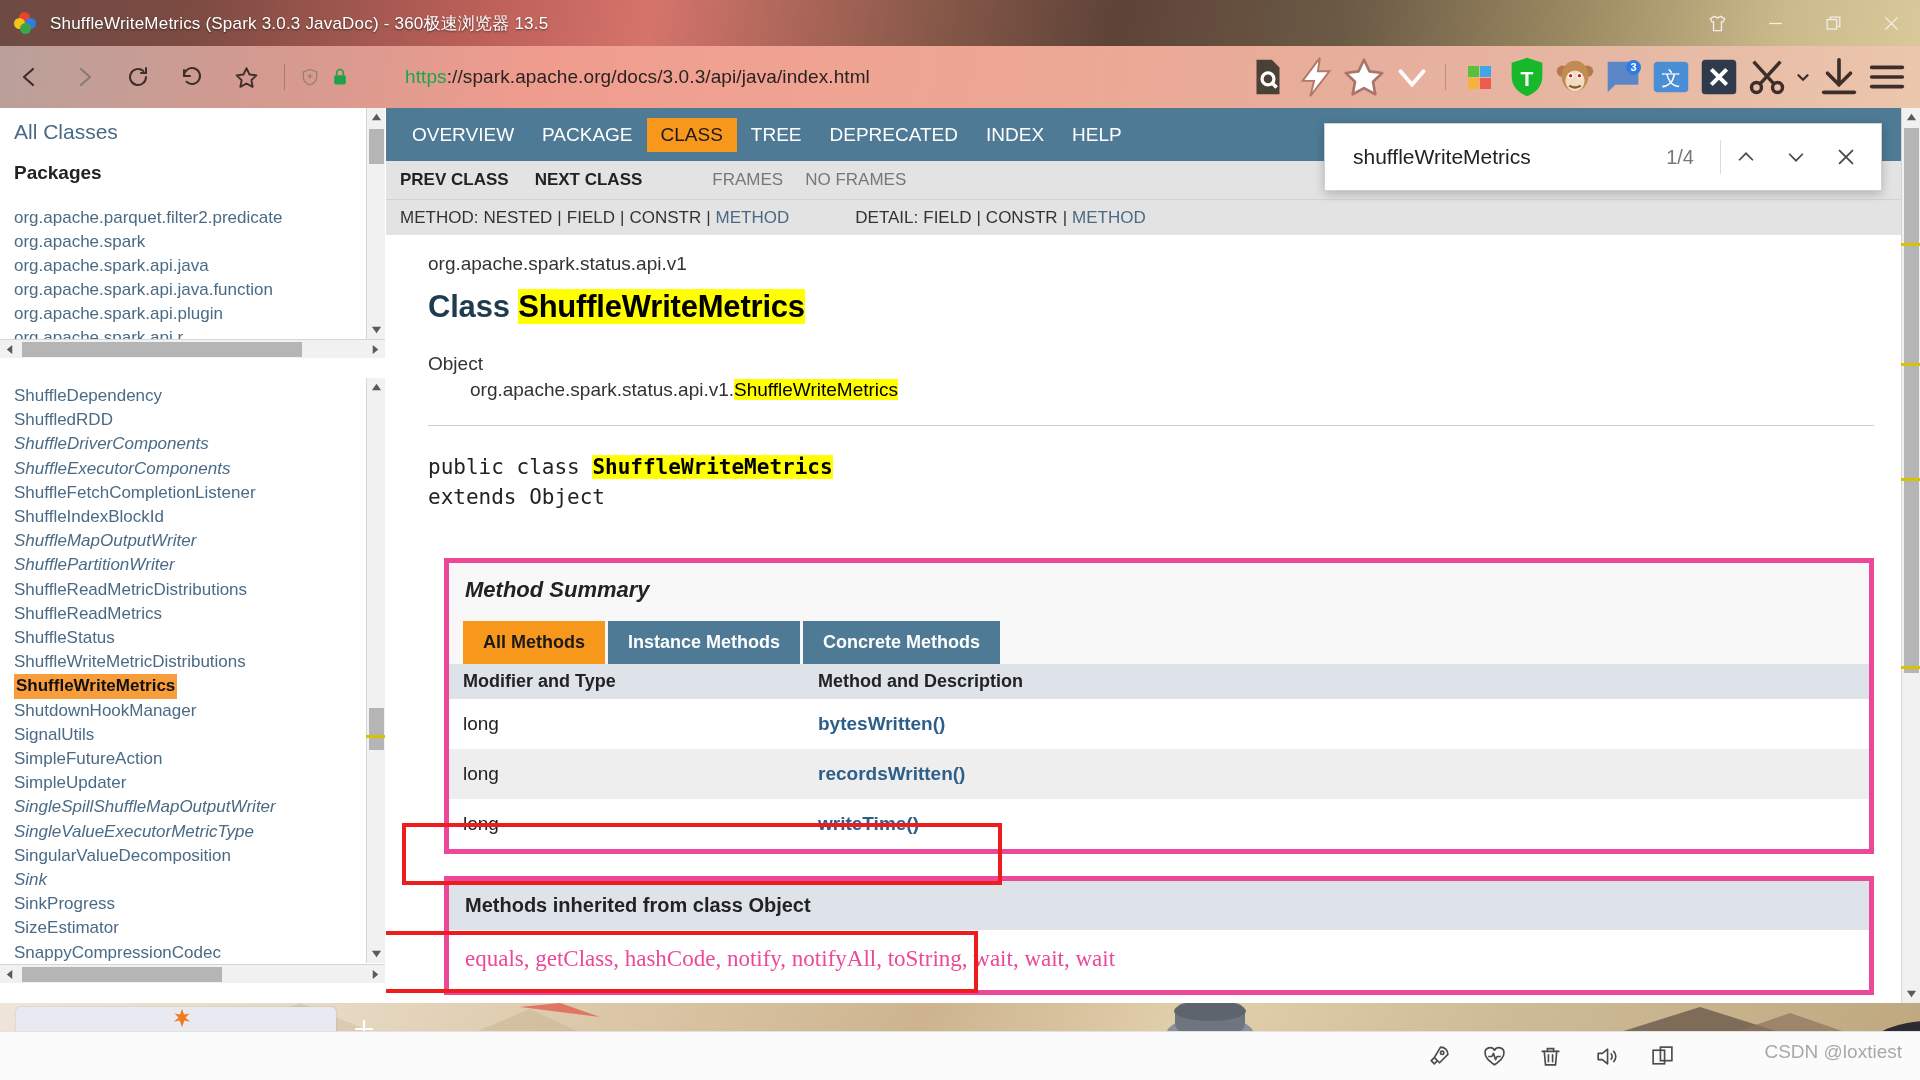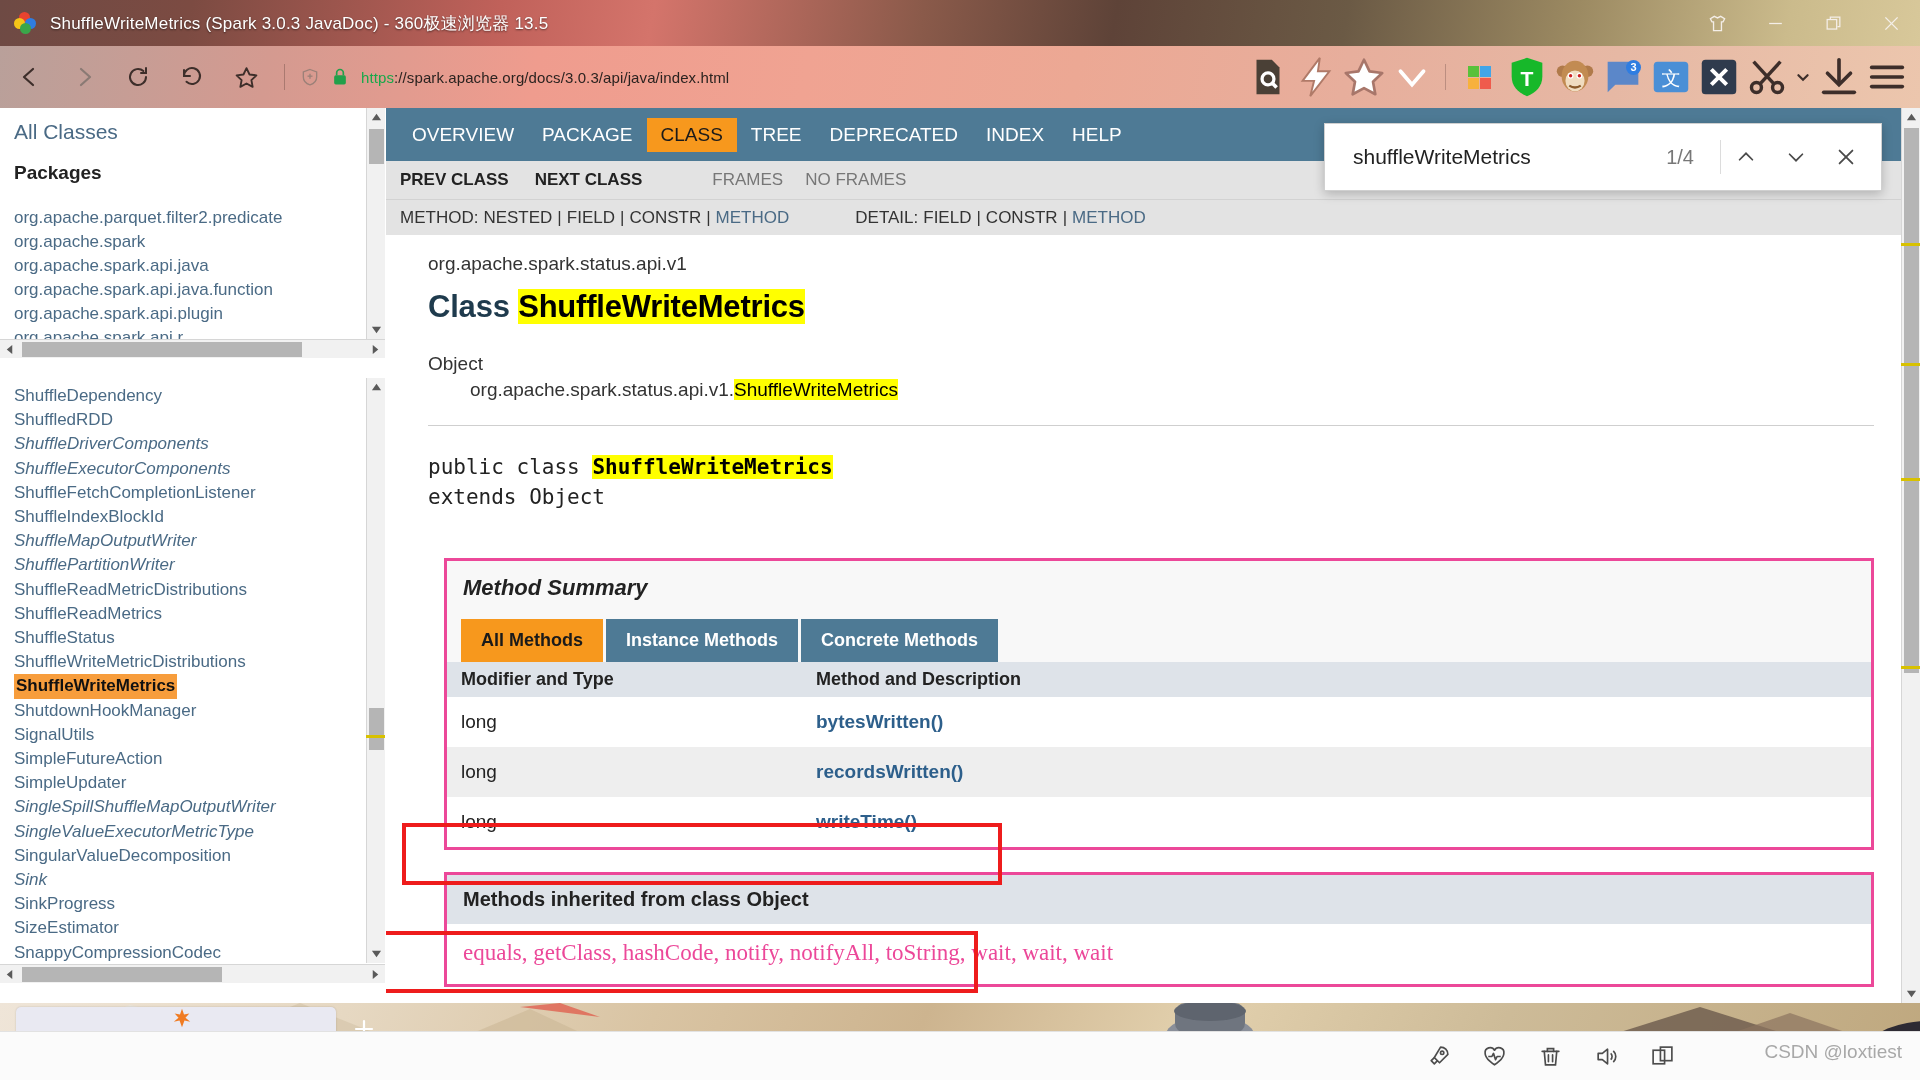--- a/index.html
+++ b/index.html
@@ -56,21 +56,21 @@
   #urlwrap {
     flex: 1; height: 44px; display: flex; align-items: center;
     margin: 0 8px 0 16px; position: relative;
   }
   #urlsep { width: 1px; height: 26px; background: rgba(90,60,55,.35); margin-right: 14px; }
   .urlicon { width: 22px; height: 22px; display: flex; align-items: center; justify-content: center; flex: none; }
   .urlicon svg { width: 20px; height: 20px; }
   #shieldicon { color: #9c8078; margin-right: 8px; }
   #lockicon { color: #21a04a; margin-right: 10px; }
   #urltext {
-    font-size: 15px; color: #2b2320; white-space: nowrap; letter-spacing: .1px;
+    font-size: 19px; color: #2b2320; white-space: nowrap; letter-spacing: .1px; margin-left: 44px;
   }
   #urltext .scheme { color: #18a84a; }
 
   #navright { display: flex; align-items: center; margin-right: 10px; gap: 2px; }
   .tbicon {
     width: 46px; height: 46px; display: flex; align-items: center; justify-content: center;
     position: relative; flex: none;
   }
   .tbsep { width: 1px; height: 26px; background: rgba(90,60,55,.3); margin: 0 8px; }
   .sq4 { width: 23px; height: 23px; display: grid; grid-template-columns: 11px 11px;
@@ -171,21 +171,21 @@
   .inherit-tree { font-size: 19px; color: #333; line-height: 26px; margin-bottom: 6px; }
   .inherit-tree .lvl2 { padding-left: 42px; }
   .hr { height: 1px; background: #cfcfcf; margin: 22px 46px 0 0; }
   .decl {
     font-family: "DejaVu Sans Mono", monospace; font-size: 21px; color: #222;
     line-height: 30px; margin-top: 26px;
   }
   .decl b { font-weight: bold; }
 
   .block {
-    border: 3px solid #ec4899; margin: 46px 46px 0 16px; background: #fff;
+    border: 5px solid #ec4899; margin: 46px 46px 0 16px; background: #fff;
   }
   .block h3 {
     font-size: 22px; font-style: italic; font-weight: bold; color: #222;
     padding: 14px 16px 10px 16px; background: #f8f8f8;
   }
   .tabs { display: flex; padding: 8px 0 0 14px; background: #f8f8f8; gap: 3px; }
   .tab {
     font-size: 18px; font-weight: bold; padding: 11px 20px; color: #fff; background: #4e7a95;
   }
   .tab.active { background: #f7981d; color: #1a1a1a; }

